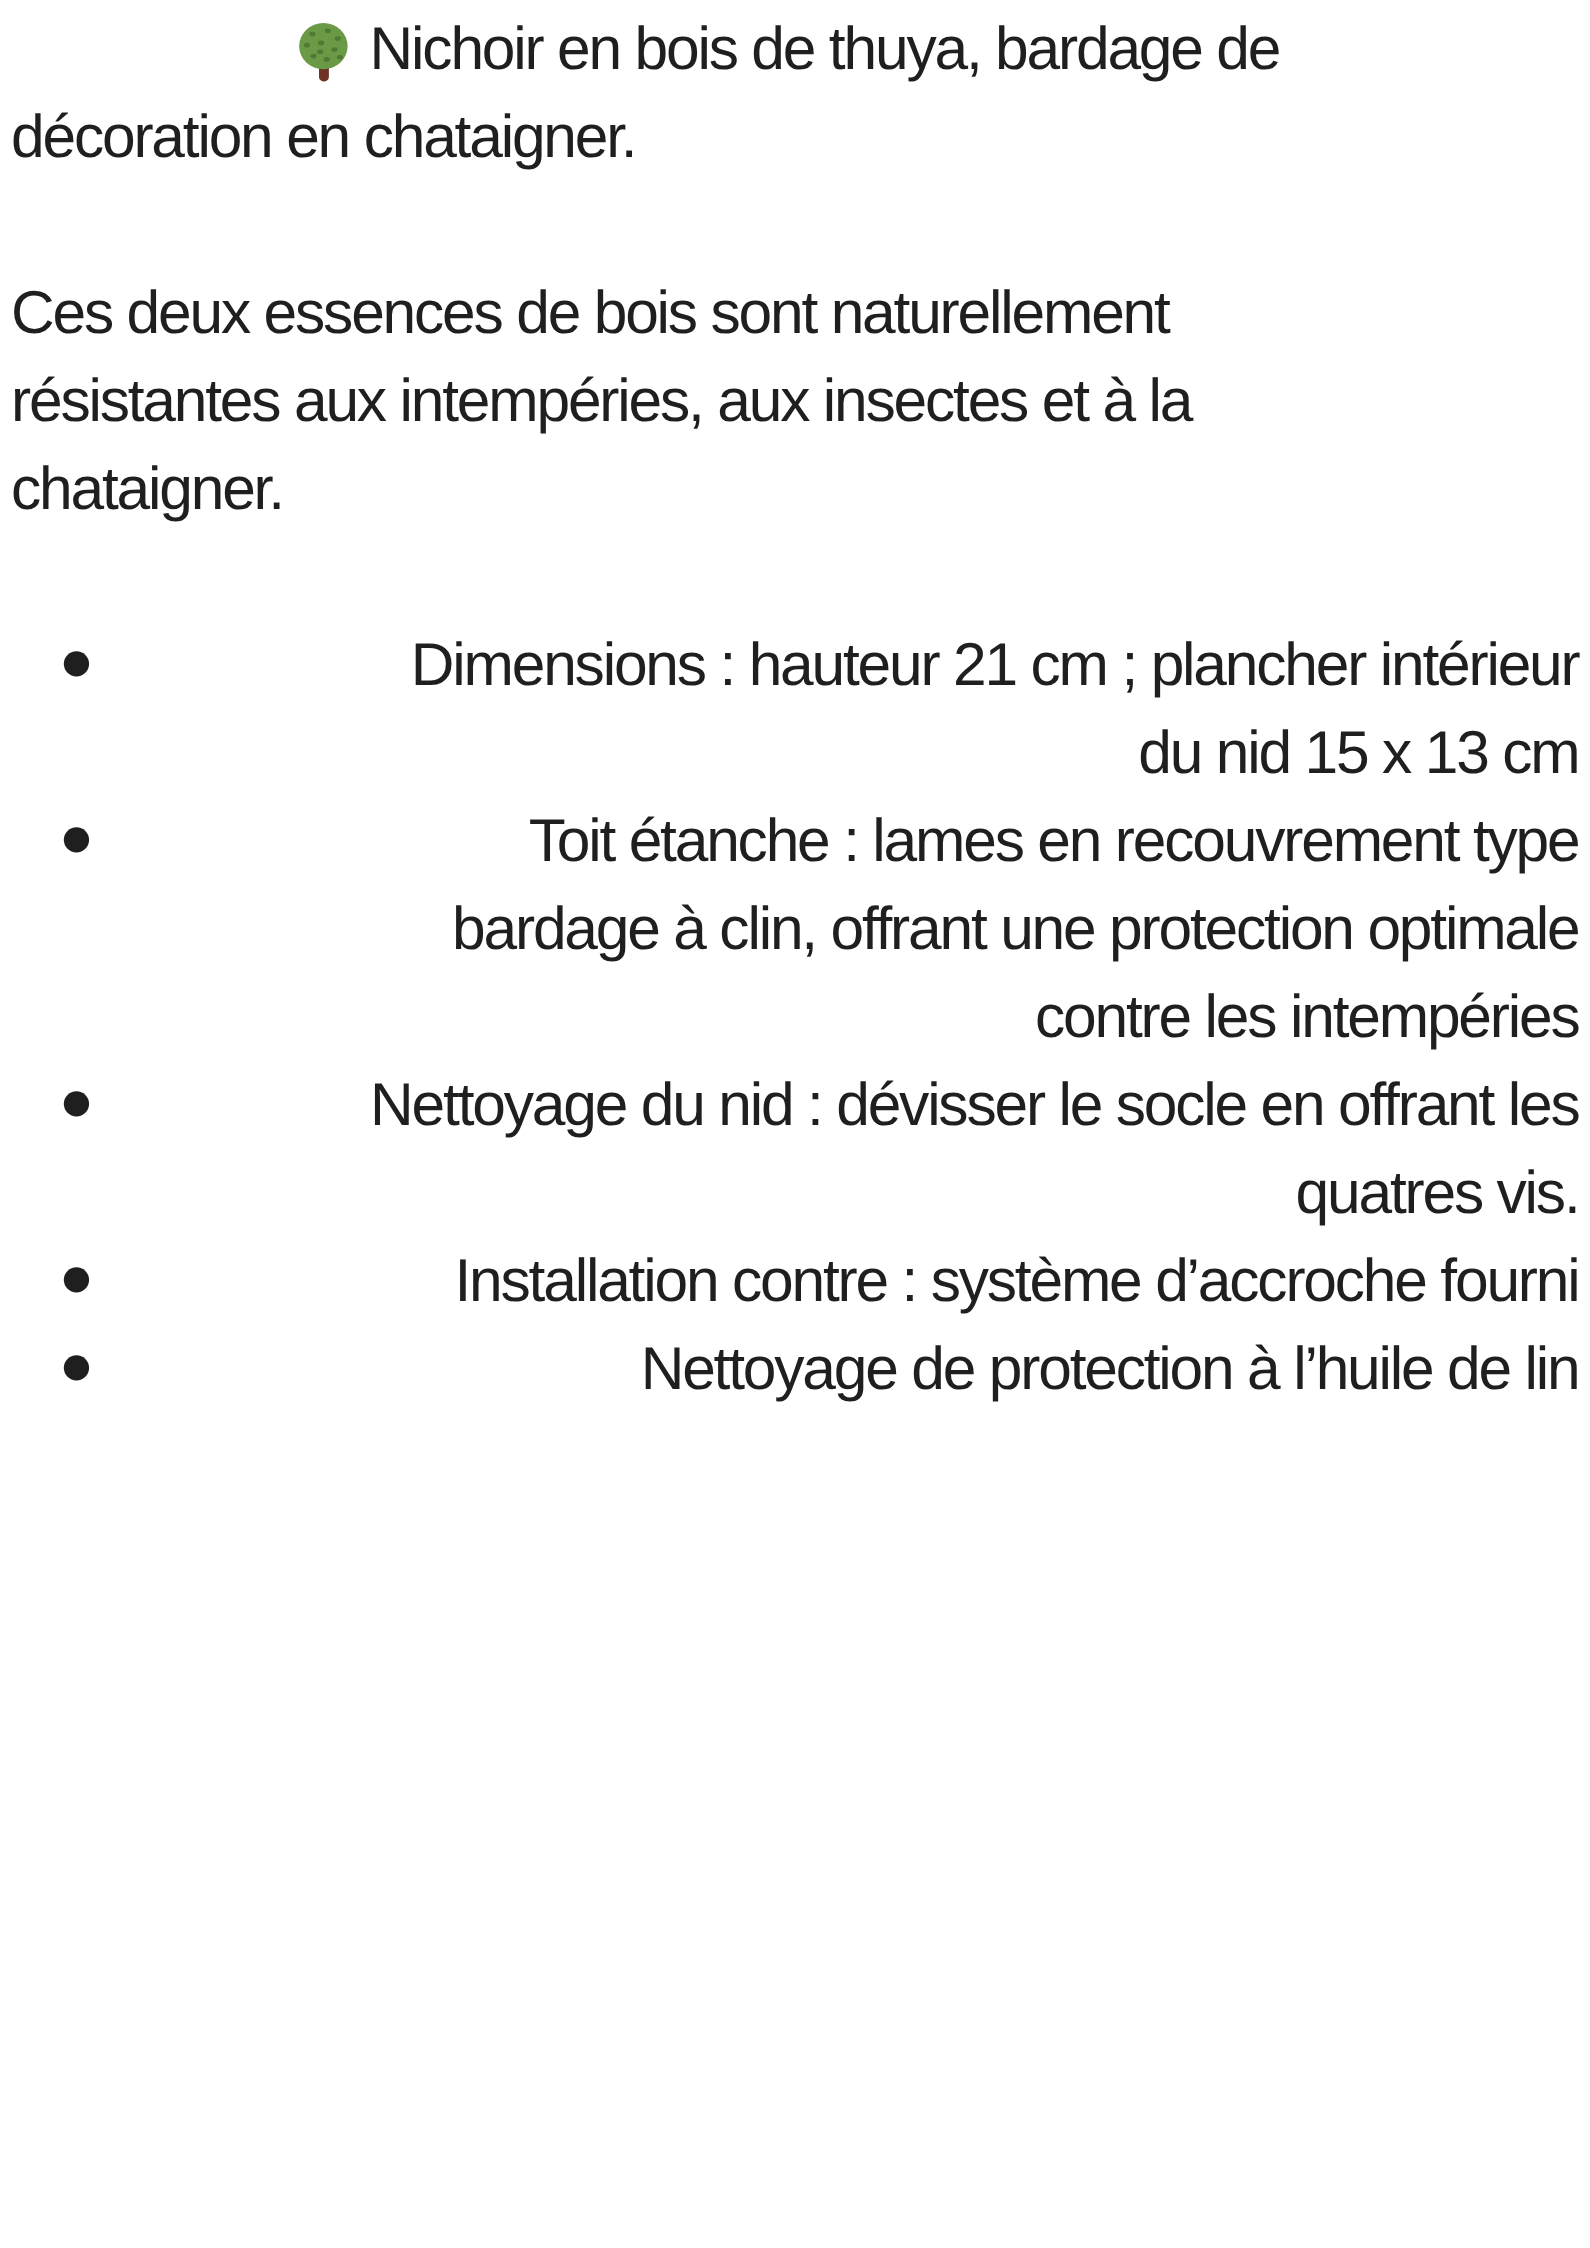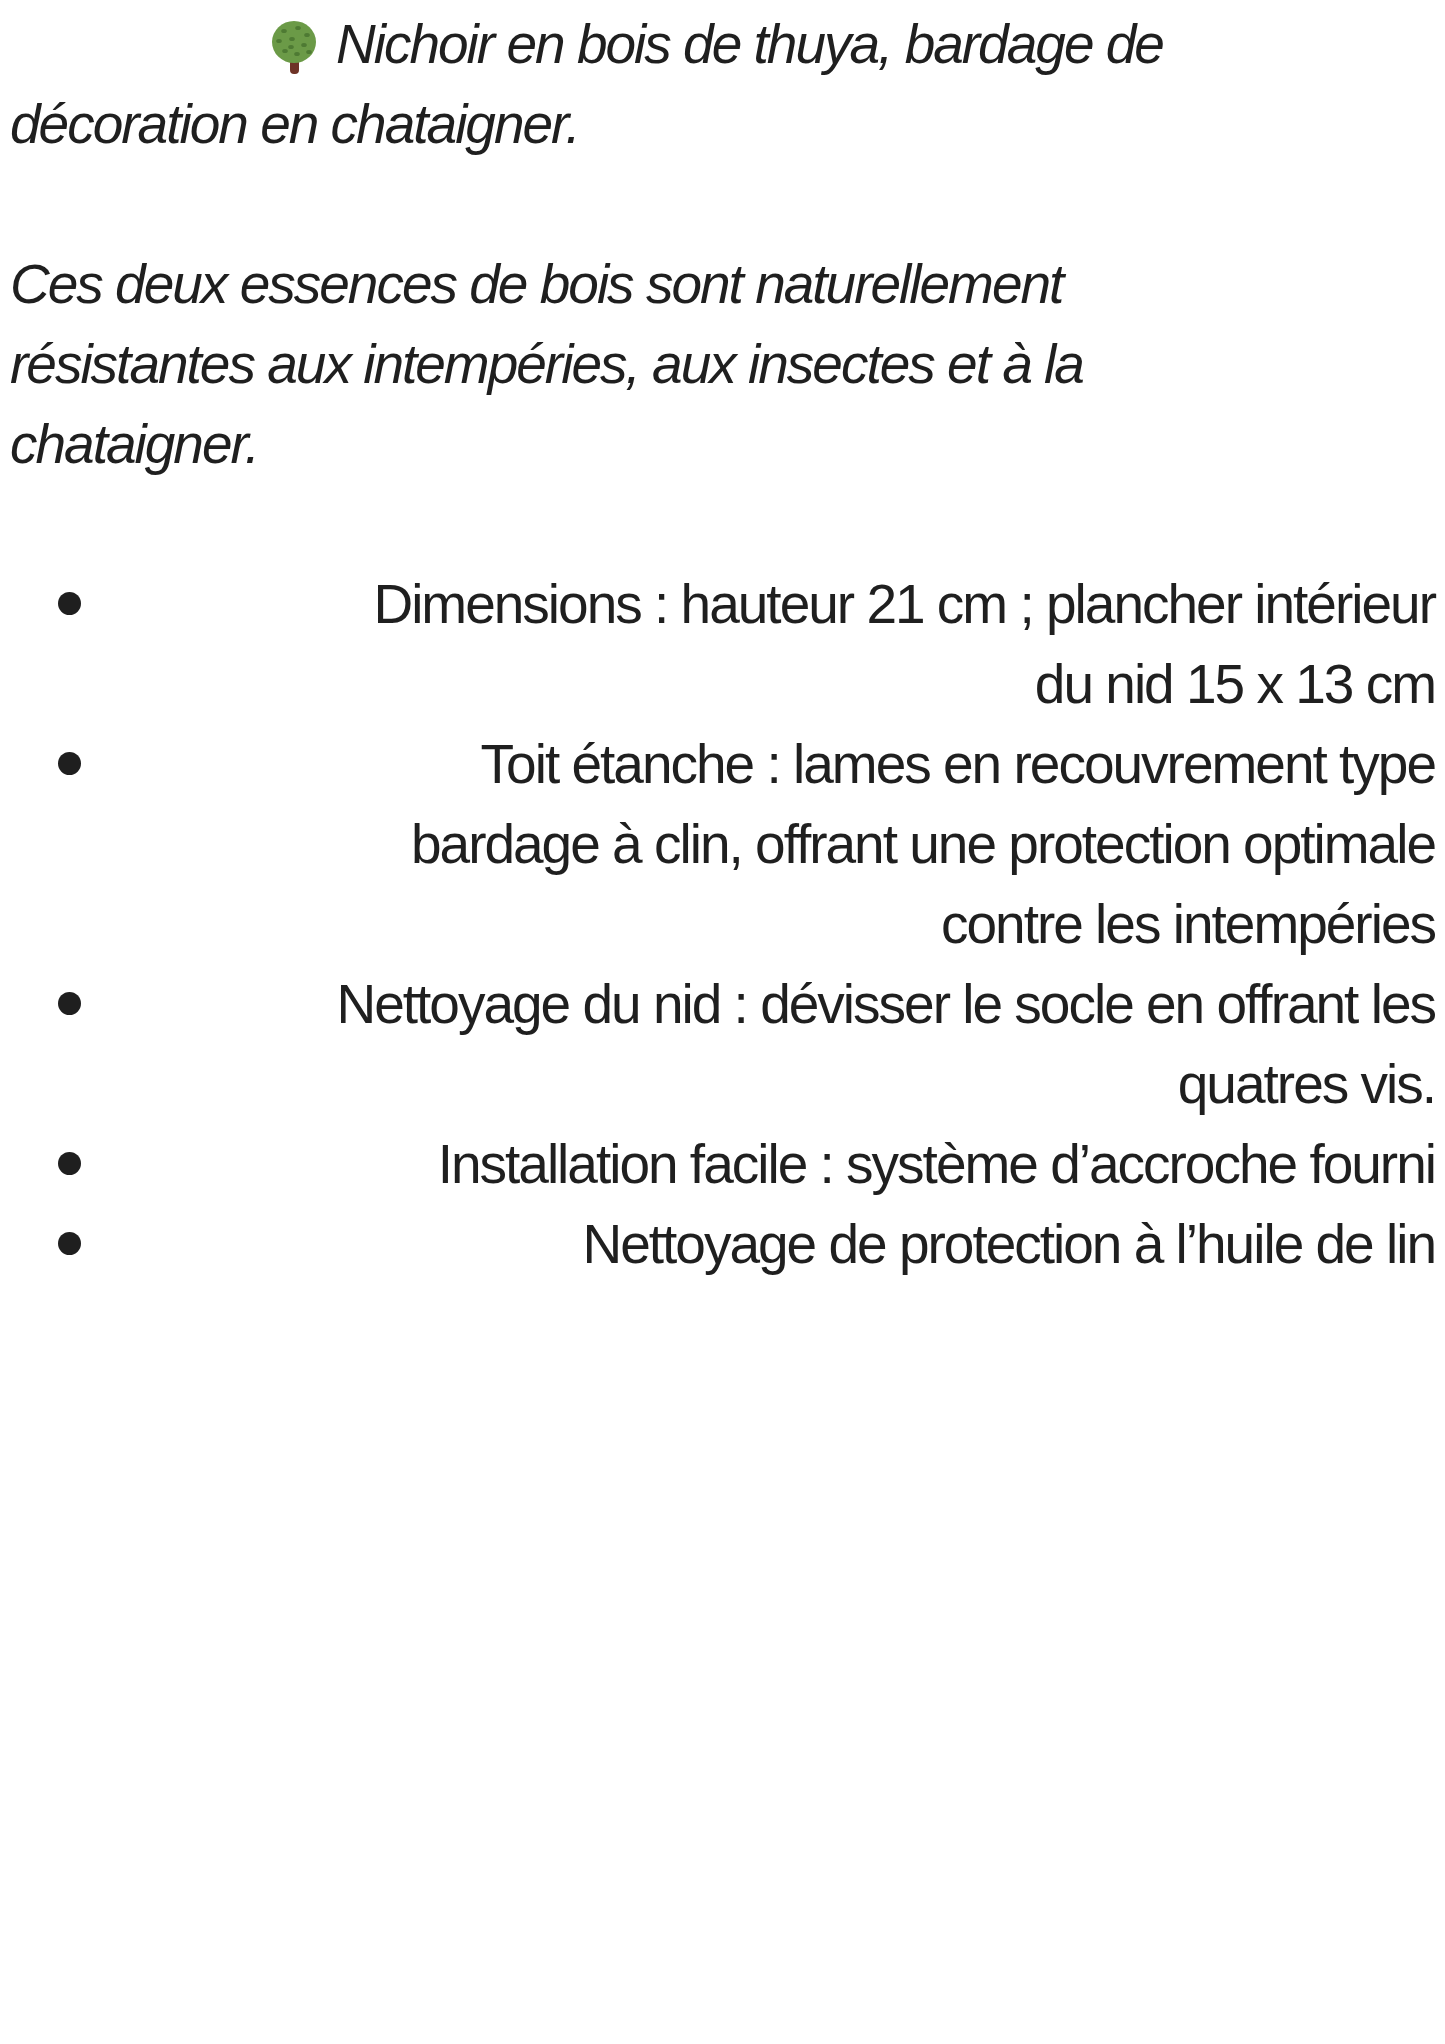--- a/index.html
+++ b/index.html
@@ -13,21 +13,21 @@
     overflow: hidden;
     font-family: "Liberation Sans", sans-serif;
     color: #1f1f1f;
   }
   .content {
     padding: 4px 10px 0 10px;
     font-size: 55px;
     line-height: 80px;
     letter-spacing: -2px;
   }
-  p { margin: 0 0 80px 0; font-style: italic; }
+  p { margin: 0 0 80px 0; }
   .pre { white-space: pre-line; }
   .intro { text-indent: 258px; }
   .emoji {
     display: inline-block;
     text-indent: 0;
     letter-spacing: 0;
   }
   .tree-emoji {
     width: 52px; height: 56px;
     vertical-align: -13px;
@@ -93,17 +93,17 @@
 
 
   <ul class="features">
     <li>Dimensions : hauteur 21 cm ; plancher intérieur
 du nid 15 x 13 cm</li>
     <li>Toit étanche : lames en recouvrement type
 bardage à clin, offrant une protection optimale
 contre les intempéries</li>
     <li>Nettoyage du nid : dévisser le socle en offrant les
 quatres vis.</li>
-    <li>Installation facile : système d’accroche fourni</li>
+    <li>Installation contre : système d’accroche fourni</li>
     <li>Nettoyage de protection à l’huile de lin</li>
   </ul>
 
 </div>
 
 </body></html>

